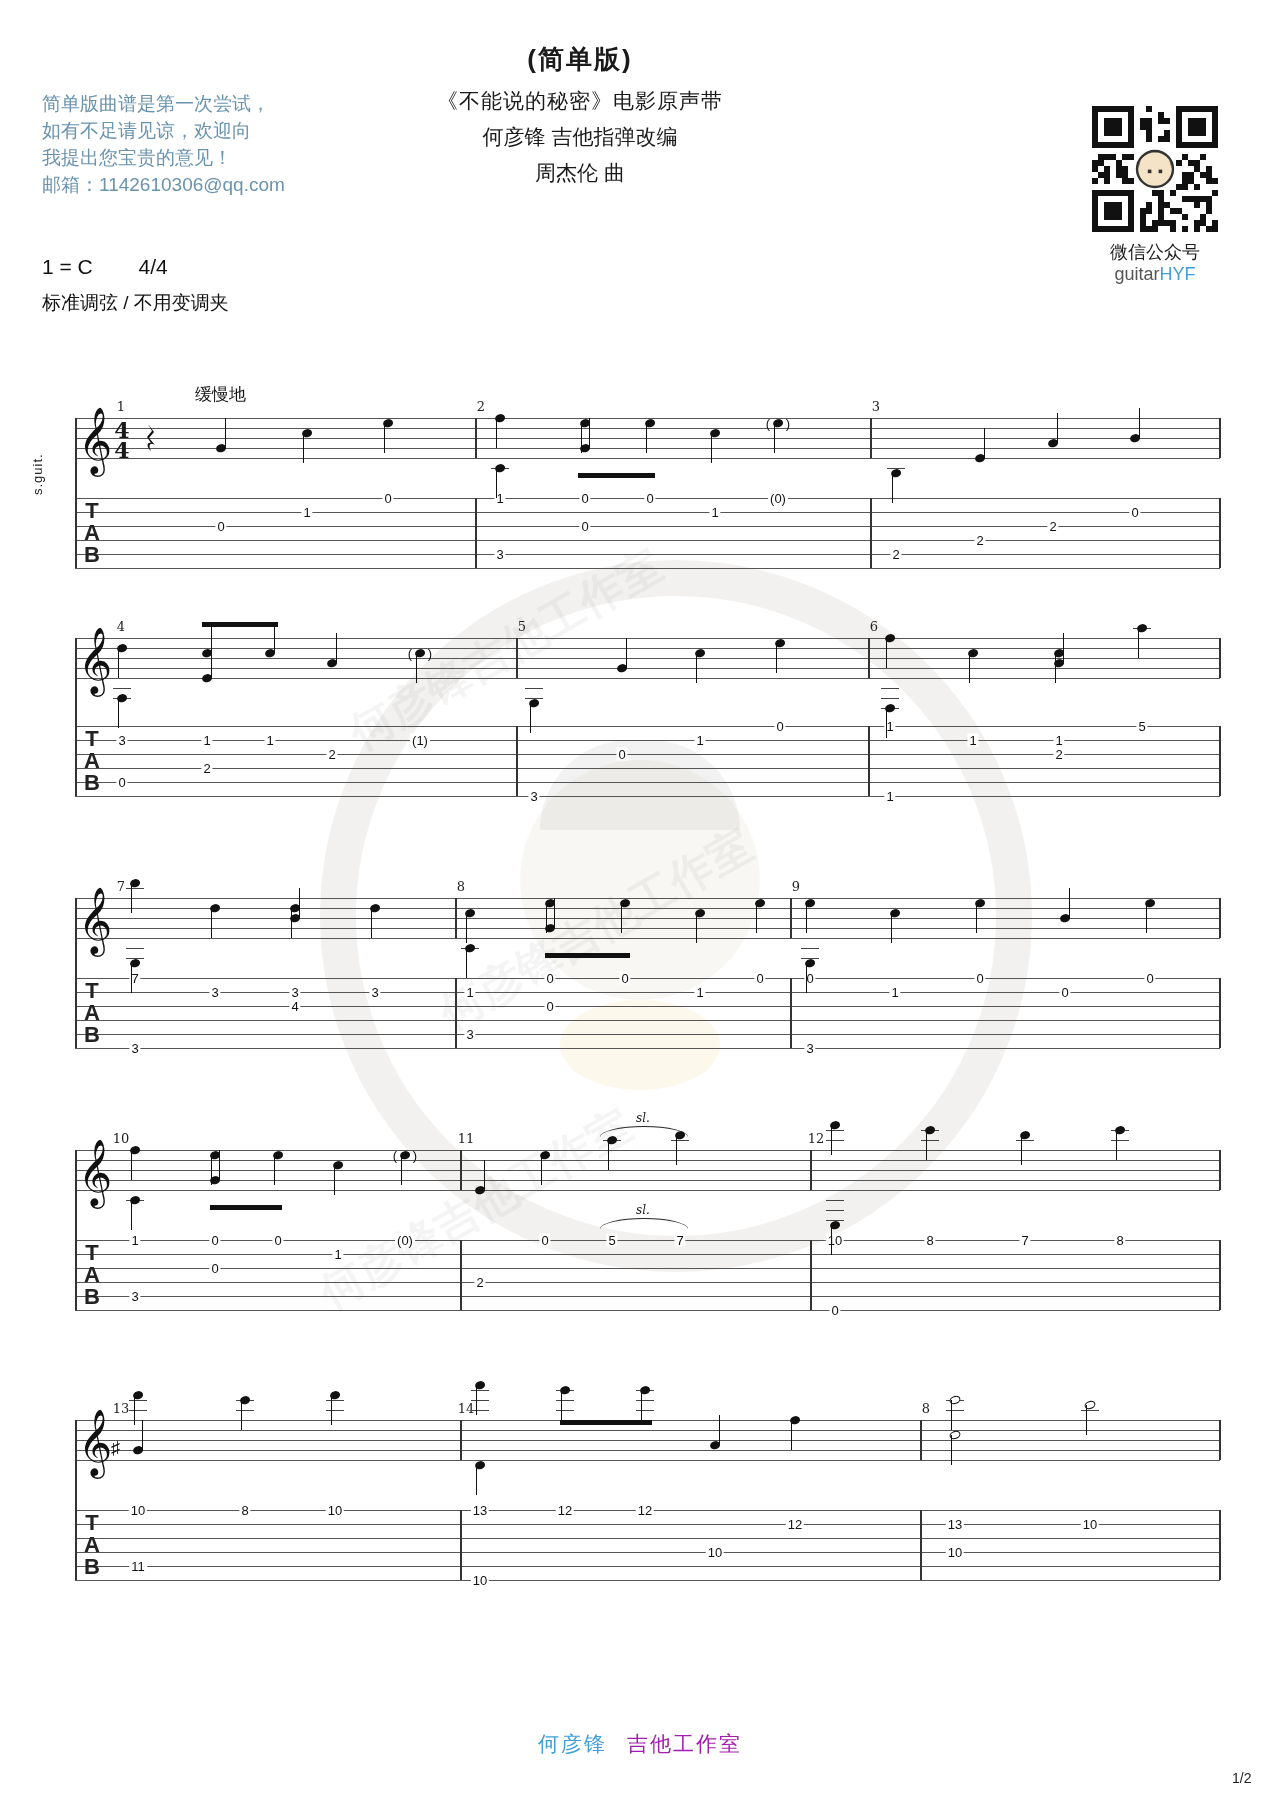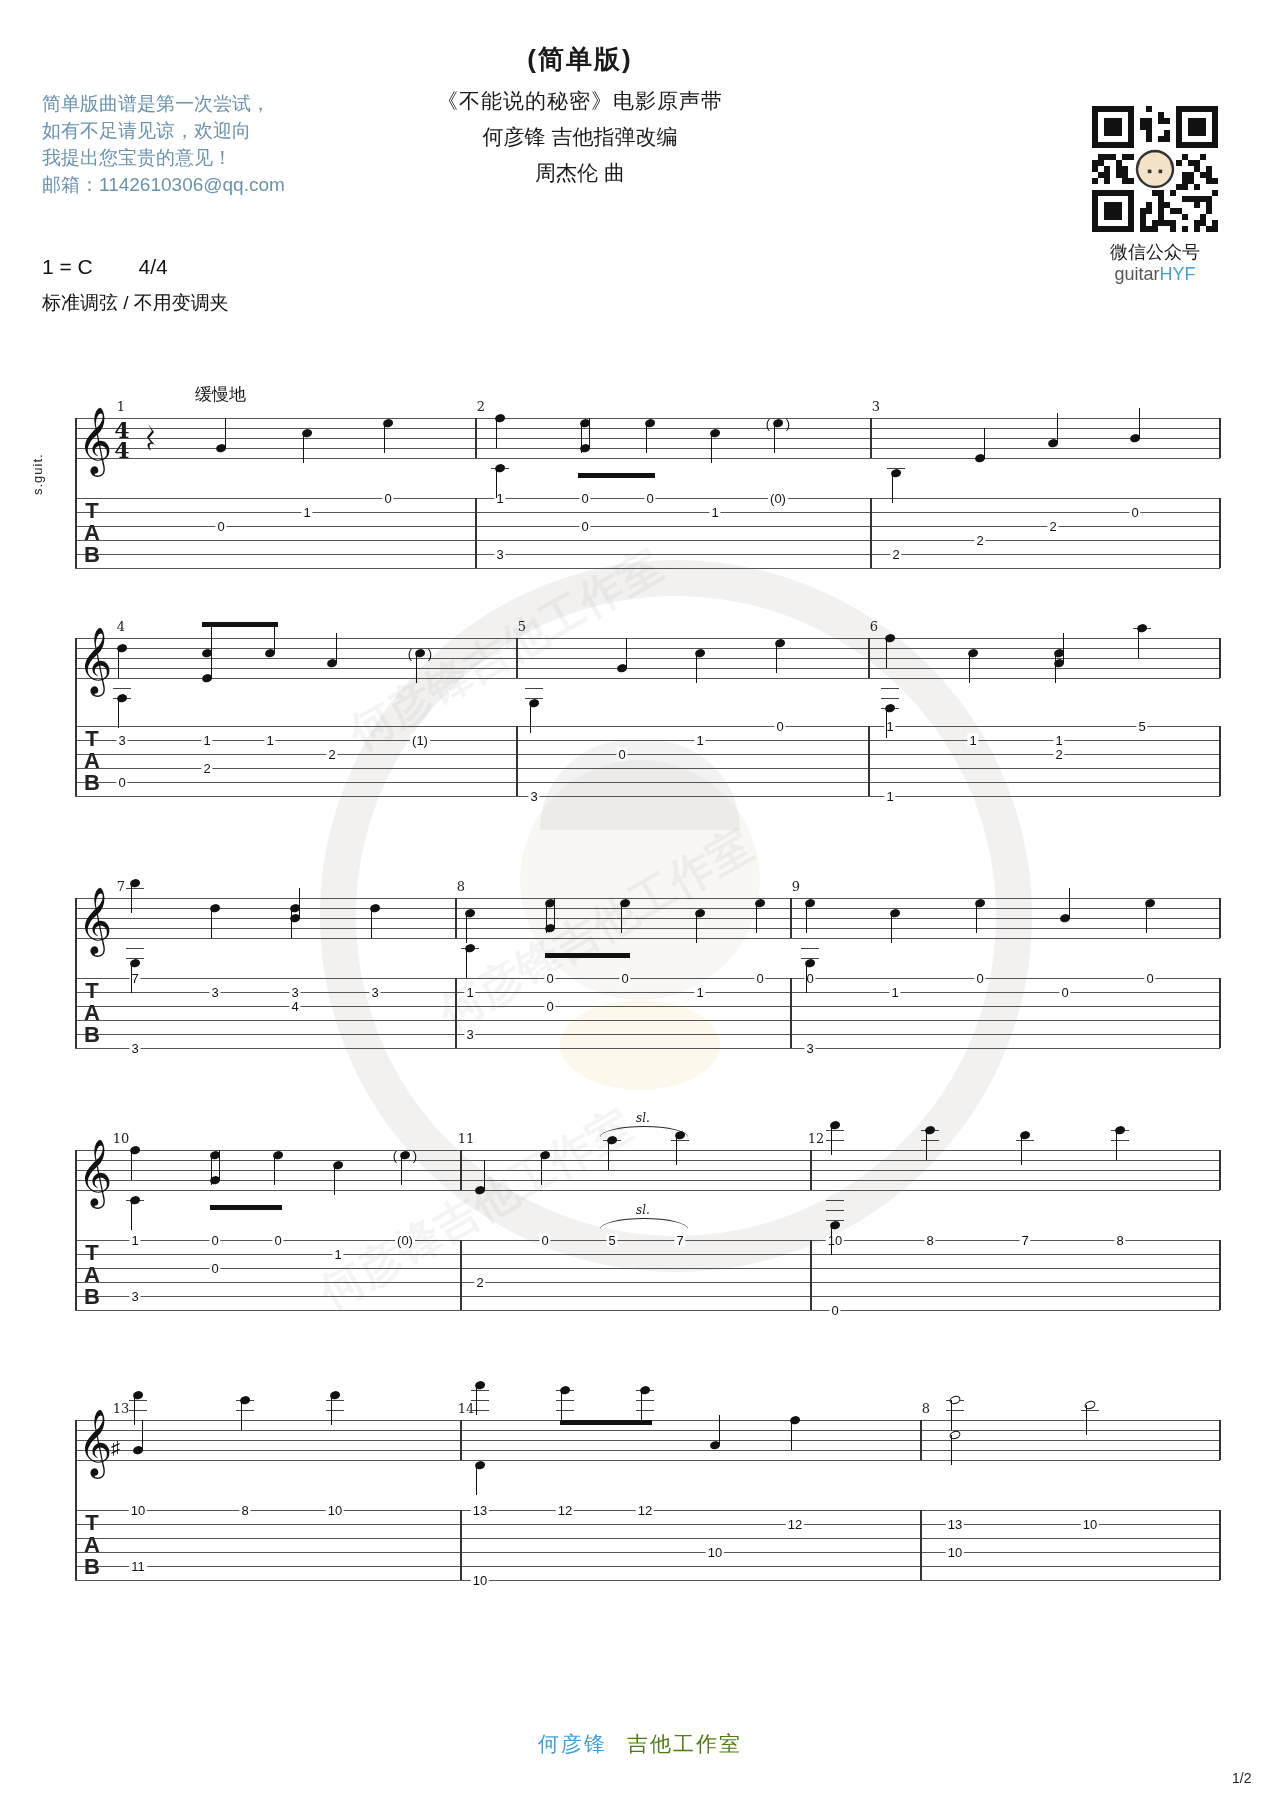--- a/index.html
+++ b/index.html
@@ -621,16 +621,16 @@
       <div class="nhead half" style="left: 955px; top: 1435px;"></div>
       <div class="stem" style="left: 950.5px; top: 1435px; height: 30px;"></div>
       <div class="tabnum" style="left: 1090px; top: 1524px;">10</div>
       <div class="ledger" style="left: 1090px; top: 1410px;"></div>
       <div class="nhead half" style="left: 1090px; top: 1405px;"></div>
       <div class="stem" style="left: 1085.5px; top: 1405px; height: 30px;"></div>
       <div class="beam" style="left: 560px; top: 1420px; width: 92px;"></div>
     </div>
 
   <div class="abs footer">
-    <span style="color:#3f9fd8;">何彦锋</span><span style="color:#4d7c0f;margin-left:20px;">吉他工作室</span>
+    <span style="color:#3f9fd8;">何彦锋</span><span style="color:#a21caf;margin-left:20px;">吉他工作室</span>
   </div>
   <div class="abs pagenum" style="left:1232px;top:1770px;">1/2</div>
 </div>
 
 </body></html>

